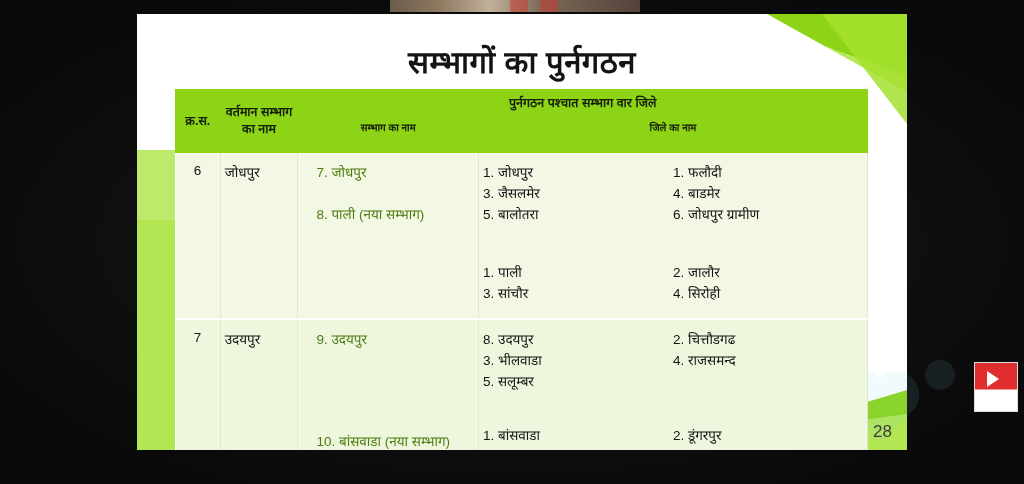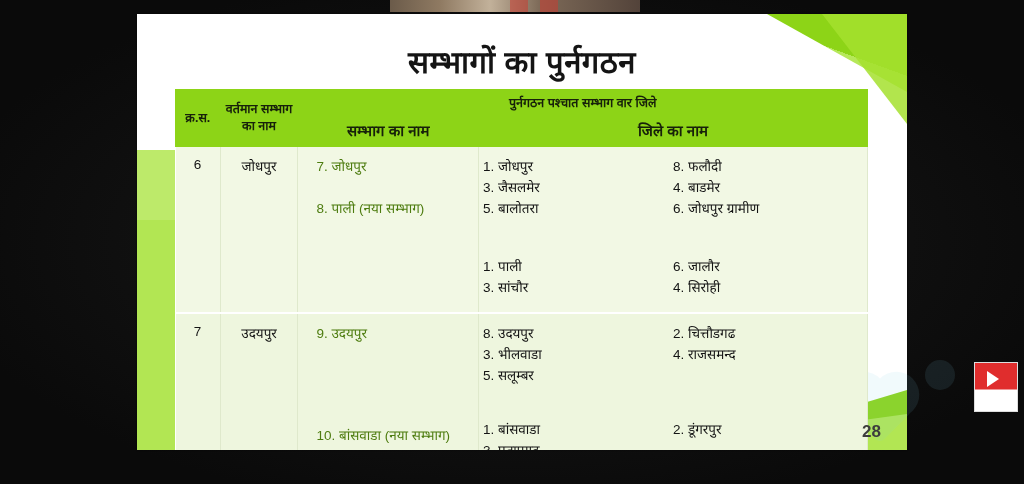--- a/index.html
+++ b/index.html
@@ -143,37 +143,37 @@
     font-size: 12.5px;
     font-weight: 700;
     text-align: center;
     padding: 5px 2px;
     border: 1px solid #8dd417;
     line-height: 1.35;
   }
   .hdr-sub td {
     background: #8dd417;
     color: #17210a;
-    font-size: 15px;
+    font-size: 10px;
     font-weight: 700;
     text-align: center;
-    padding: 2px 2px 6px;
+    padding: 2px 2px 18px;
     border: 1px solid #8dd417;
   }
   .body-row td {
     background: #f2f8e4;
     vertical-align: top;
     padding: 10px 4px 16px 4px;
     border-right: 1px solid #dfe9cc;
     font-size: 13.5px;
     color: #141414;
   }
   .body-row.alt td { background: #eef6de; }
   .body-row td.c-sn { text-align: center; width: 50px; }
-  .body-row td.c-cur { text-align: center; width: 100px; }
+  .body-row td.c-cur { text-align: left; width: 100px; }
   .body-row td.c-div { width: 180px; padding-left: 18px; }
   .body-row td.c-dist { width: 360px; }
   .sep-row td {
     height: 2px;
     padding: 0;
     background: #ffffff;
     border: none;
   }
   .grp { margin-bottom: 22px; }
   .grp:last-child { margin-bottom: 0; }
@@ -184,24 +184,24 @@
     row-gap: 3px;
     column-gap: 0;
   }
   .dist-grid span {
     font-size: 13.5px;
     color: #141414;
     white-space: nowrap;
   }
   .pagenum {
     position: absolute;
-    right: 26px;
+    right: 15px;
     bottom: 8px;
     font-size: 17px;
-    font-weight: 700;
+    font-weight: 400;
     color: #3d3d3d;
     z-index: 8;
   }
   
   .wm {
     position: absolute;
     right: 55px;
     bottom: 10px;
     width: 120px;
     height: 120px;
@@ -304,29 +304,29 @@
             <div class="grp">
                 <div class="divname">7. जोधपुर</div>
               </div>
             <div class="grp" style="margin-top:24px">
                 <div class="divname">8. पाली (नया सम्भाग)</div>
               </div>
           </td>
           <td class="c-dist">
             <div class="grp dist-grid">
               <span>1. जोधपुर</span>
-              <span>8. फलौदी</span>
+              <span>1. फलौदी</span>
               <span>3. जैसलमेर</span>
               <span>4. बाडमेर</span>
               <span>5. बालोतरा</span>
               <span>6. जोधपुर ग्रामीण</span>
             </div>
             <div class="grp dist-grid" style="margin-top:40px">
               <span>1. पाली</span>
-              <span>6. जालौर</span>
+              <span>2. जालौर</span>
               <span>3. सांचौर</span>
               <span>4. सिरोही</span>
             </div>
           </td>
         </tr>
 
         <tr class="sep-row">
             <td colspan="4"></td>
           </tr>
 

